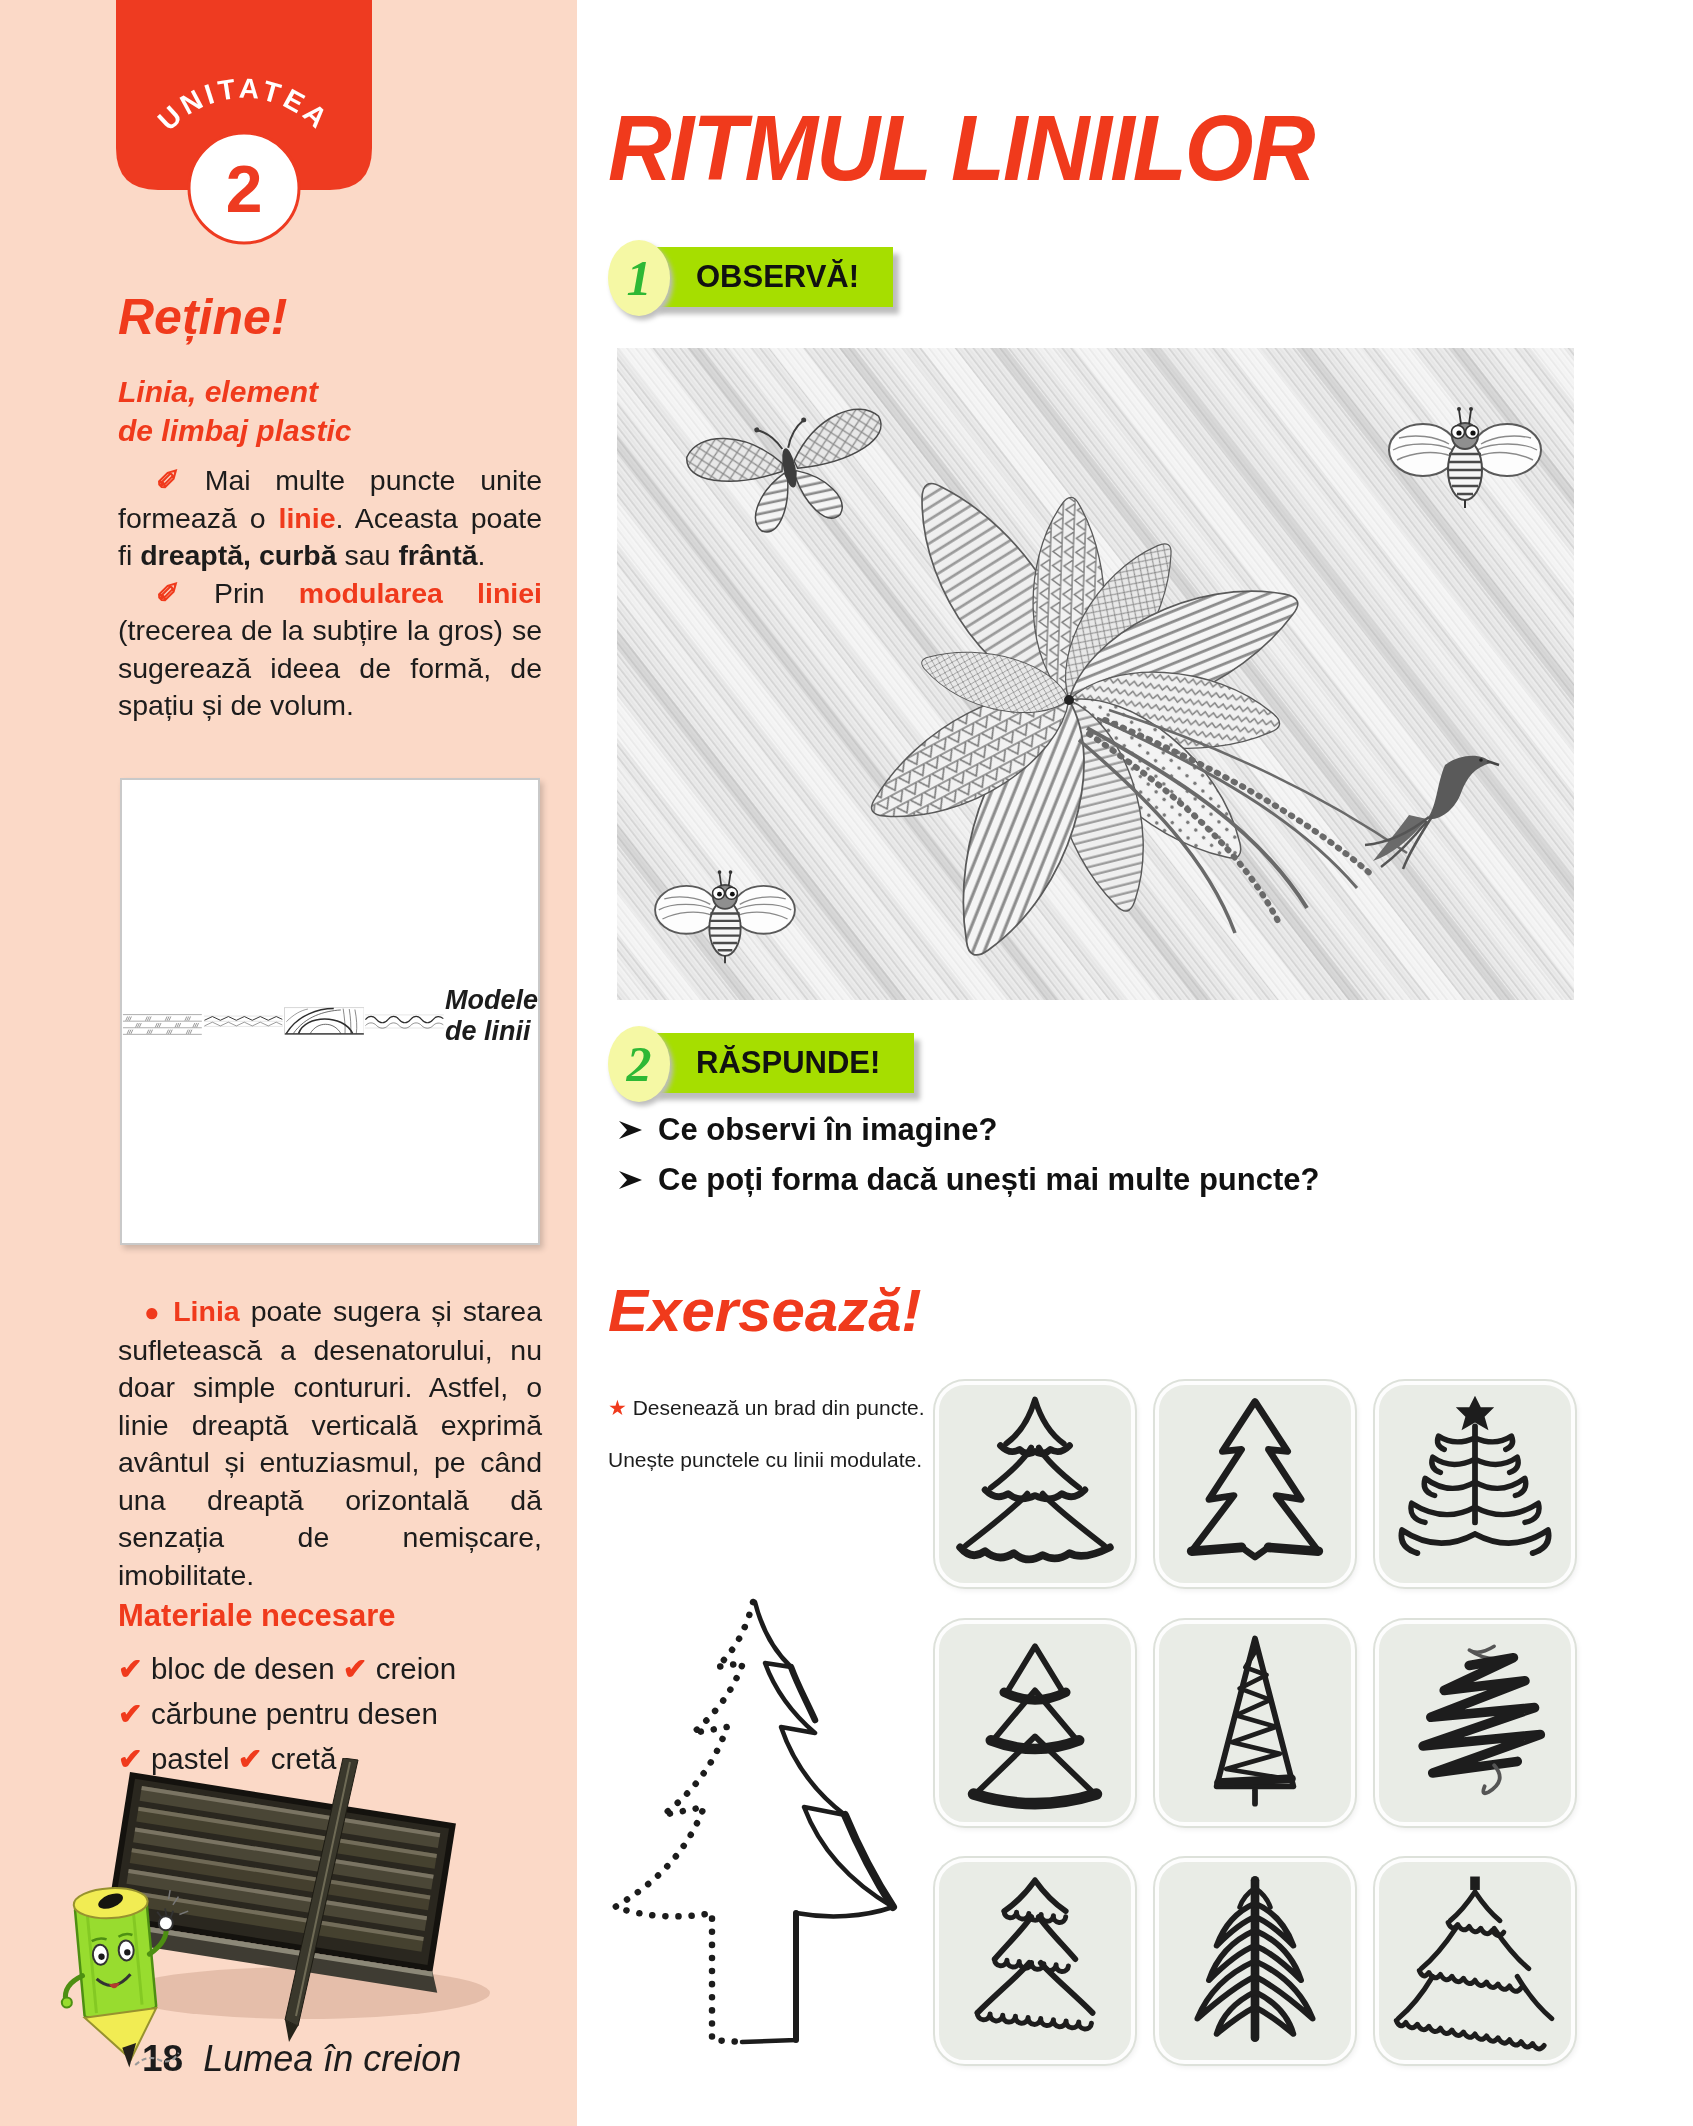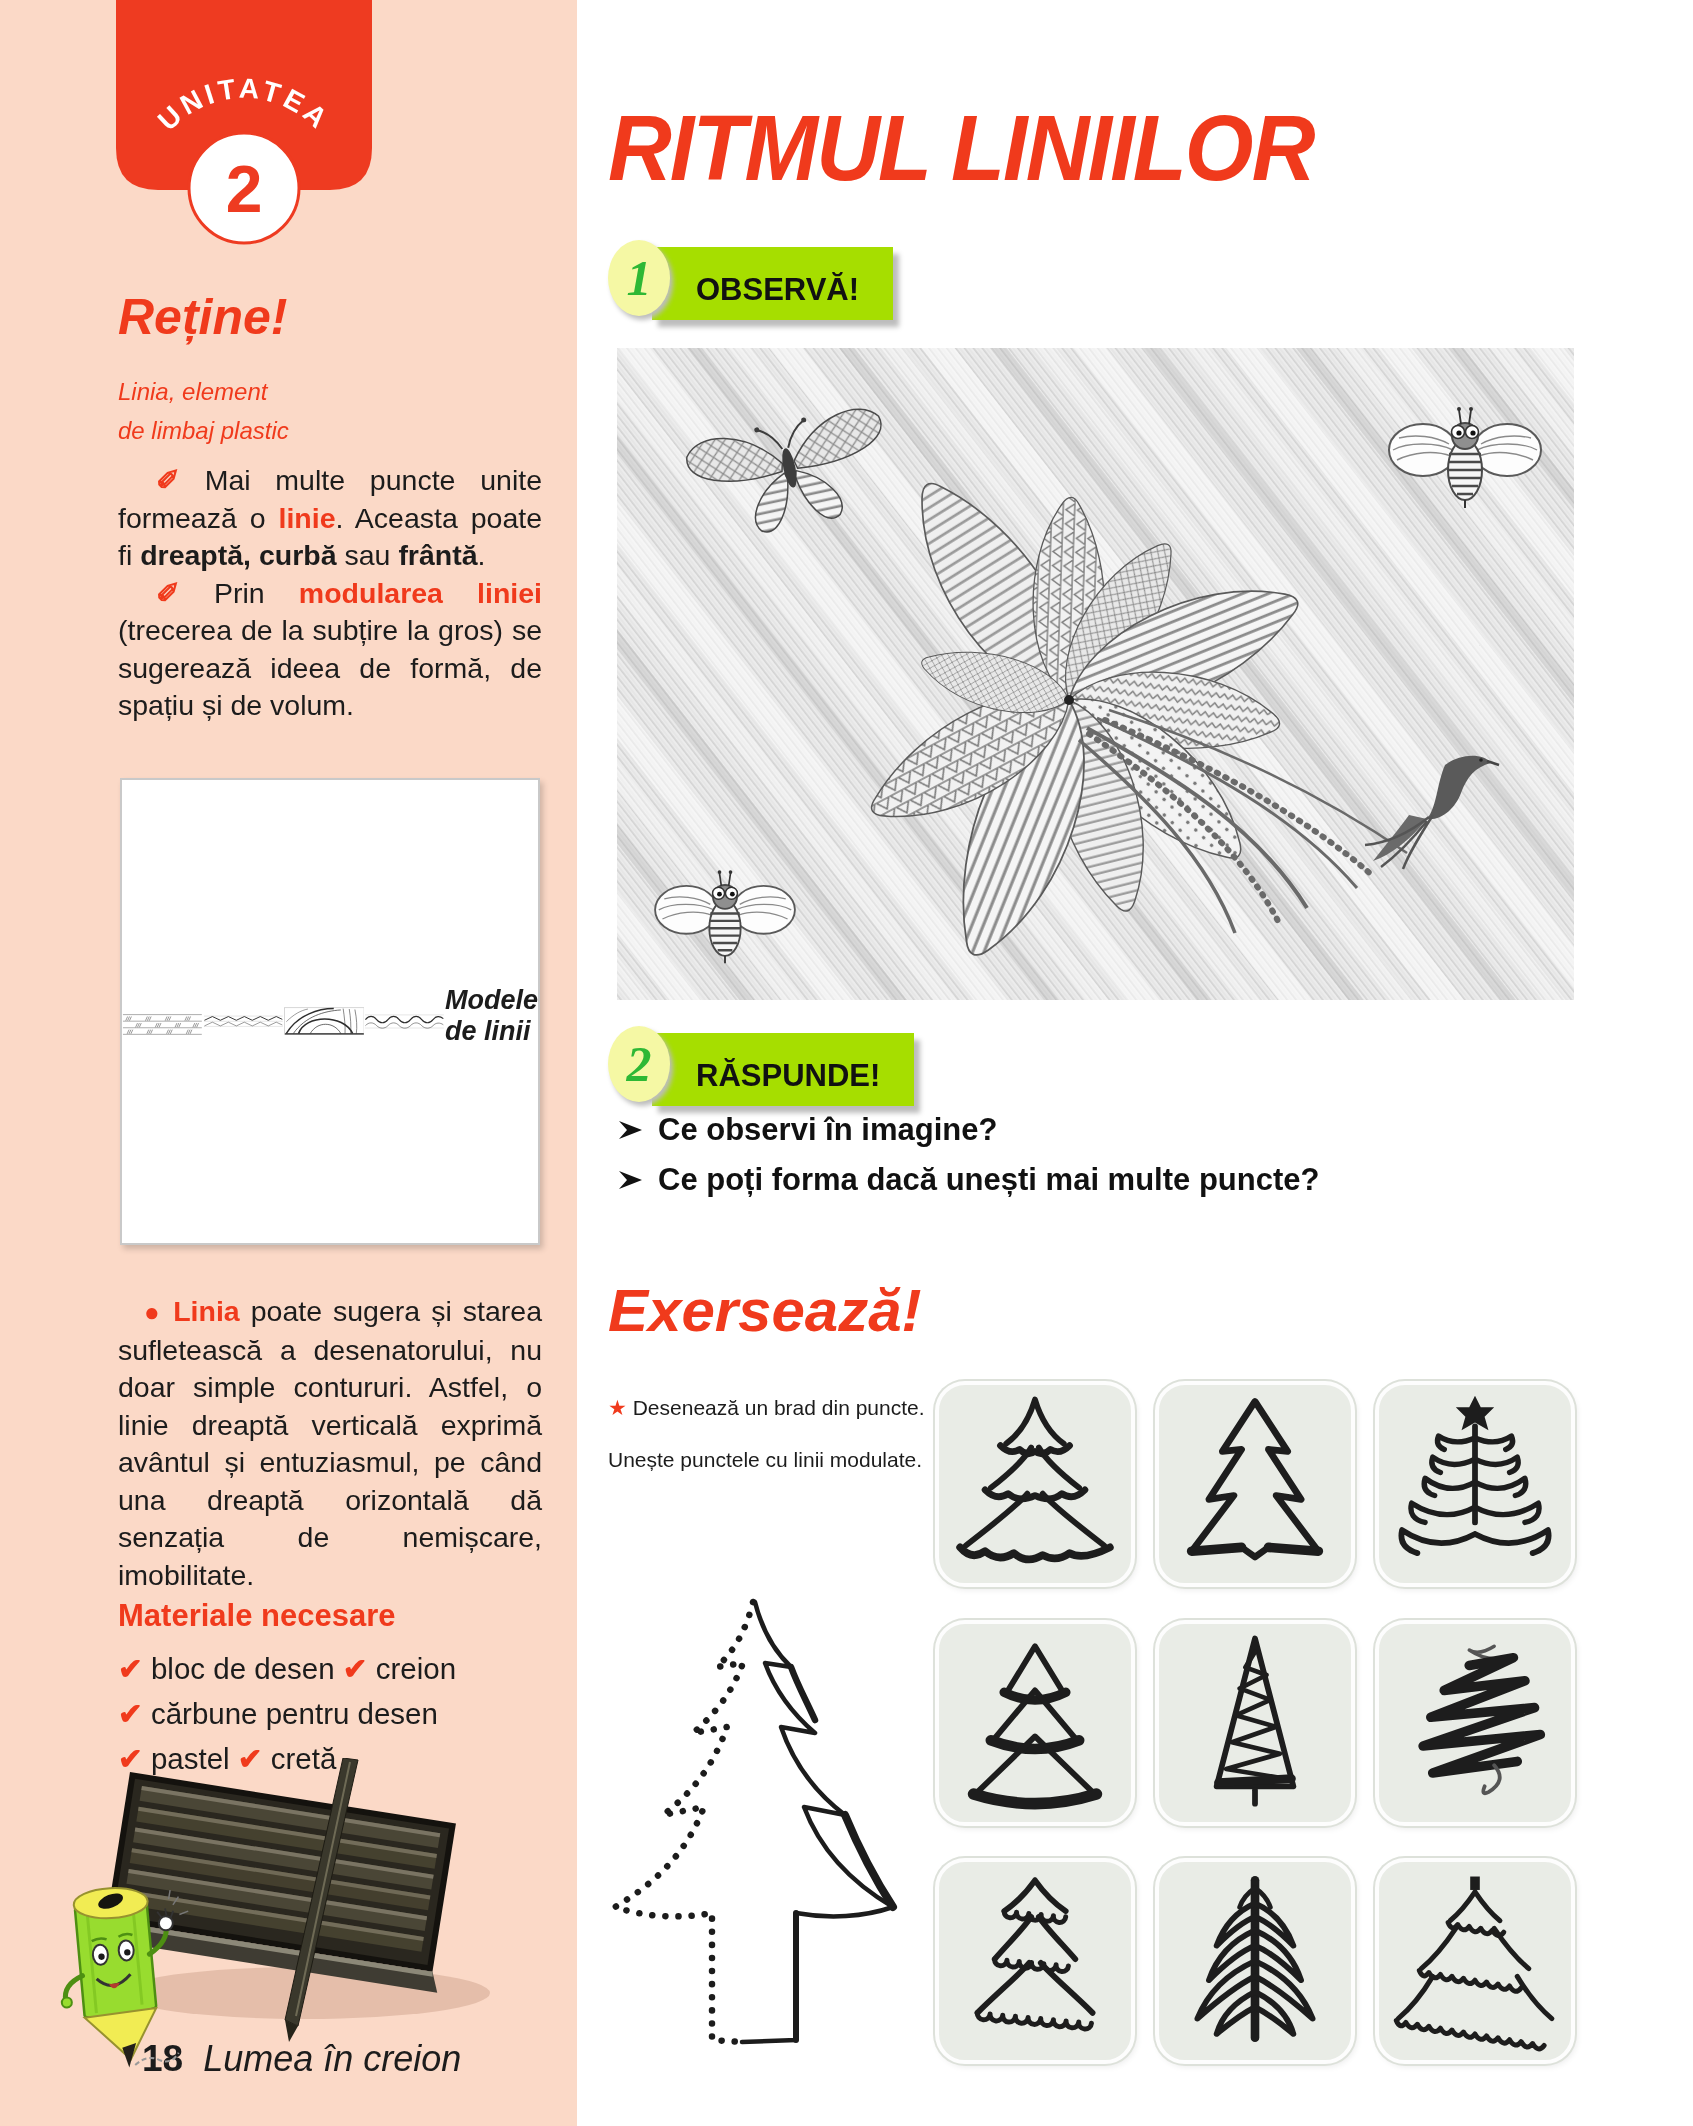--- a/index.html
+++ b/index.html
@@ -2,21 +2,21 @@
 <html><head>
 <meta charset="utf-8">
 <style>
   html,body{margin:0;padding:0;background:#ffffff;}
   .page{position:relative;width:1693px;height:2126px;background:#ffffff;overflow:hidden;
         font-family:"Liberation Sans",sans-serif;color:#1c1c1c;}
   
   .sidebar{position:absolute;left:0;top:0;width:577px;height:2126px;background:#fbd9c7;}
   .unit-badge{position:absolute;left:114px;top:0;}
   .h-retine{position:absolute;left:118px;top:288px;font-size:50px;font-weight:bold;font-style:italic;color:#f03a1c;}
-  .h-sub{position:absolute;left:118px;top:372px;font-size:24px;font-weight:normal;font-style:italic;color:#f03a1c;line-height:39px;}
+  .h-sub{position:absolute;left:118px;top:372px;font-size:30px;font-weight:bold;font-style:italic;color:#f03a1c;line-height:39px;}
   .para{position:absolute;left:118px;width:424px;font-size:28.5px;line-height:37.5px;text-align:justify;}
   .para p{margin:0;text-indent:38px;}
   .p1{top:462px;}
   .p2{top:1293px;}
   .p2 p{text-indent:26px;}
   .seg-rb{color:#f03a1c;font-weight:bold;}
   .seg-b{font-weight:bold;}
   .seg-brush{color:#f03a1c;font-weight:bold;}
   .seg-bullet{color:#f03a1c;font-size:26px;}
   .seg-chk{color:#f03a1c;font-weight:bold;}
@@ -32,21 +32,21 @@
   .checklist{position:absolute;left:118px;top:1646px;font-size:29.5px;line-height:45px;}
   .charcoal{position:absolute;left:100px;top:1758px;}
   .mascot{position:absolute;left:38px;top:1856px;z-index:2;}
   .footer{position:absolute;left:142px;top:2038px;display:flex;align-items:flex-end;gap:20px;}
   .footer .num{font-size:37px;font-weight:bold;}
   .footer .book{font-size:36px;font-style:italic;}
   
   .title{position:absolute;left:608px;top:96px;font-size:92px;font-weight:bold;font-style:italic;
          color:#f03a1c;white-space:nowrap;transform:scaleX(.96);transform-origin:left;letter-spacing:-2px;}
   .badge{position:absolute;height:80px;}
-  .badge-bar{position:absolute;left:44px;top:7px;height:60px;line-height:60px;padding:13px 34px 0 44px;
+  .badge-bar{position:absolute;left:44px;top:7px;height:60px;line-height:60px;padding:0 34px 0 44px;
              background:#a6de00;color:#111;font-size:31px;font-weight:bold;
              box-shadow:6px 7px 5px #bdbdbd;white-space:nowrap;}
   .badge-num{position:absolute;left:0;top:0;width:62px;height:76px;background:#f5f8a4;border-radius:50%;
              box-shadow:3px 4px 5px #bdbdbd;display:flex;align-items:center;justify-content:center;
              font-family:"Liberation Serif",serif;font-style:italic;font-weight:bold;
              font-size:50px;color:#2eb835;z-index:1;}
   .badge1{left:608px;top:240px;}
   .badge2{left:608px;top:1026px;}
   .artwork{position:absolute;left:617px;top:348px;}
   .questions{position:absolute;left:608px;top:1102px;margin:10px;padding:0;list-style:none;}

